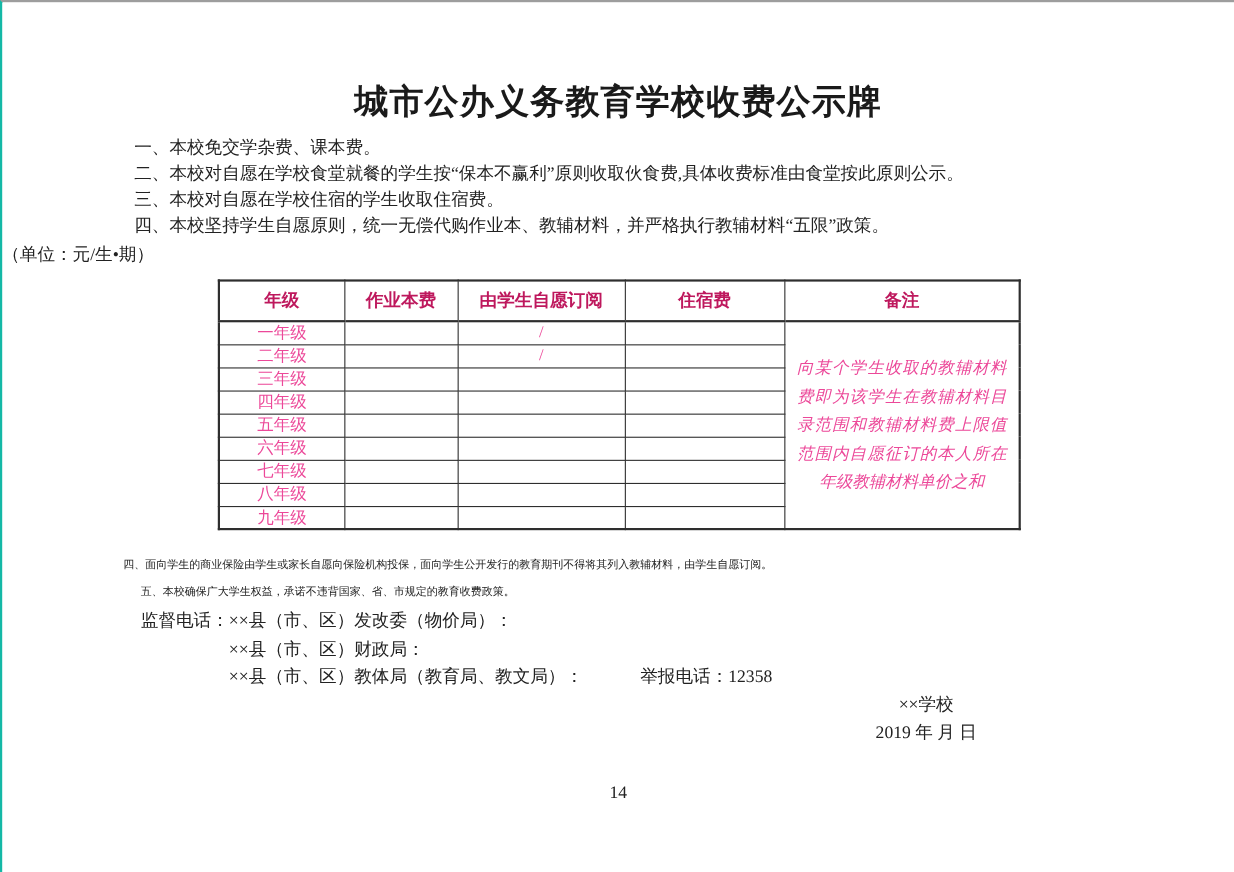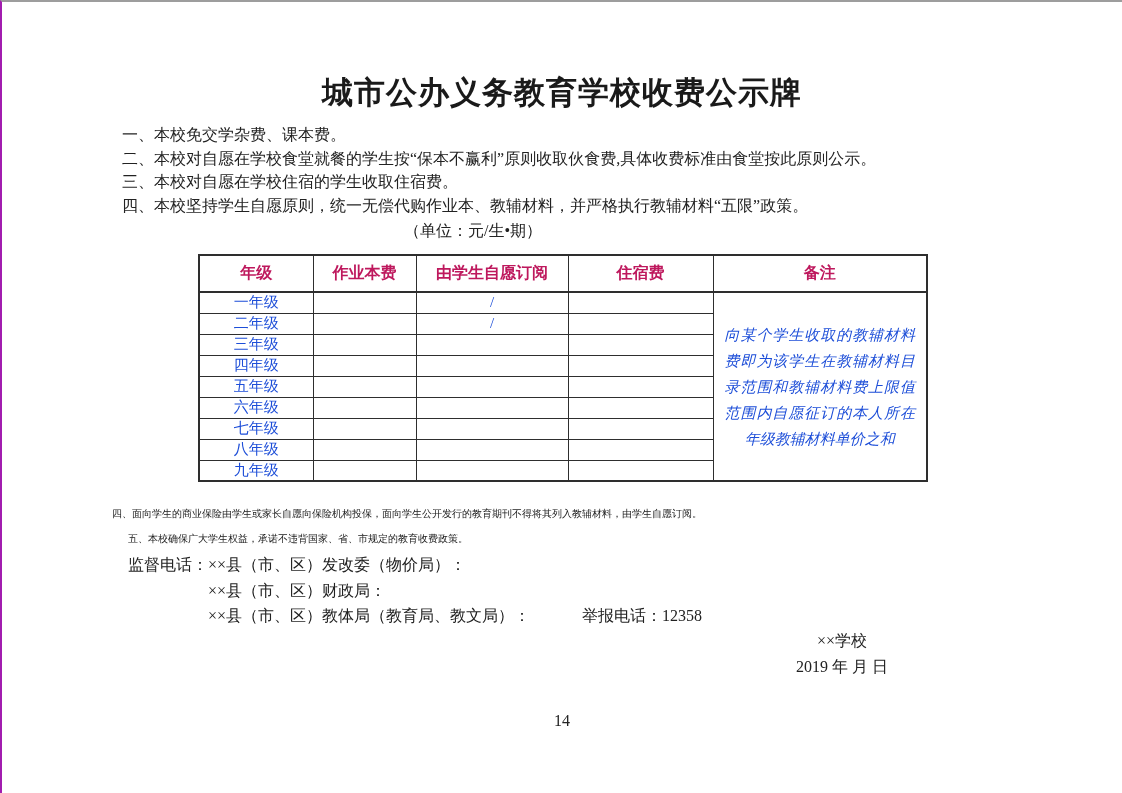--- a/index.html
+++ b/index.html
@@ -5,21 +5,21 @@
   * { margin: 0; padding: 0; box-sizing: border-box; }
   html, body { background: #ffffff; }
   .page {
     position: relative;
     width: 1122px;
     height: 793px;
     background: #ffffff;
     color: #222222;
     font-family: "Liberation Serif", serif;
     border-top: 2px solid #9d9d9d;
-    border-left: 2px solid #a21caf;
+    border-left: 2px solid #14b8a6;
     overflow: hidden;
   }
   .doc-title {
     position: absolute;
     top: 70px;
     left: 0;
     width: 100%;
     text-align: center;
     font-size: 31px;
     font-weight: bold;
@@ -33,21 +33,21 @@
     left: 120px;
     width: 970px;
     font-size: 16px;
     line-height: 23.5px;
   }
   .unit-note {
     position: absolute;
     top: 219px;
     left: 0;
     width: 942px;
-    text-align: center;
+    text-align: left;
     font-size: 16px;
   }
   table.fee-table {
     position: absolute;
     top: 252px;
     left: 196px;
     width: 728px;
     border-collapse: collapse;
     table-layout: fixed;
     border: 2px solid #2e2e2e;
@@ -62,21 +62,21 @@
     font-size: 16px;
     font-weight: bold;
     text-align: center;
     color: #be185d;
   }
   .fee-table tbody td {
     height: 21px;
     font-size: 15px;
     text-align: center;
     vertical-align: middle;
-    color: #1d4ed8;
+    color: #ec4899;
   }
   .fee-table td.remark-cell {
     font-size: 15px;
     line-height: 26px;
     padding: 0 11px;
     text-align: justify;
     text-align-last: center;
     vertical-align: middle;
     font-style: italic;
   }

